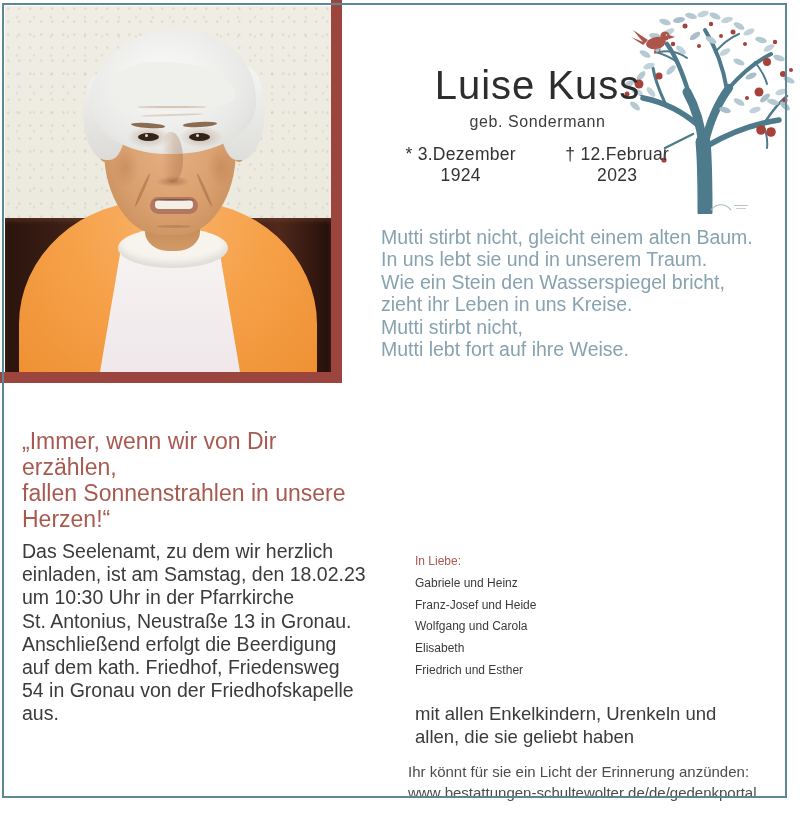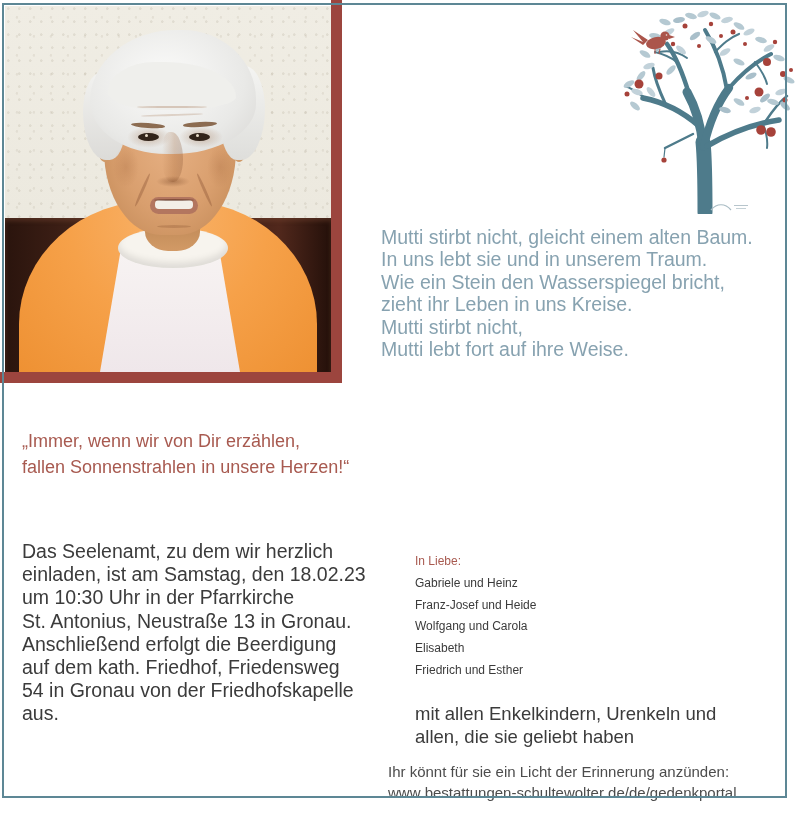--- a/index.html
+++ b/index.html
@@ -75,28 +75,28 @@
   .cheek-r{left:202px;top:140px;width:26px;height:42px;background:radial-gradient(ellipse,rgba(150,90,50,.22),transparent 70%);}
   
   .name-block{position:absolute;left:395px;top:64px;width:285px;text-align:center;z-index:10;color:#2d2d2d;}
   .name-block h1{margin:0;font-size:40px;font-weight:300;letter-spacing:1px;line-height:1.05;}
   .maiden{margin-top:7px;font-size:16px;letter-spacing:.6px;color:#3d3d3d;}
   .dates{margin-top:13px;font-size:17.5px;color:#333;display:flex;justify-content:center;gap:28px;letter-spacing:.3px;}
   
   .tree{position:absolute;left:614px;top:6px;width:182px;height:208px;z-index:6;}
   
   .poem{position:absolute;left:381px;top:226px;width:400px;font-size:19.5px;line-height:22.4px;color:#87a2b0;z-index:10;}
-  .quote{position:absolute;left:22px;top:428px;width:350px;font-size:18px;line-height:26px;color:#a85a50;z-index:10;}
+  .quote{position:absolute;left:22px;top:428px;width:350px;font-size:23px;line-height:26px;color:#a85a50;z-index:10;}
   .service{position:absolute;left:22px;top:540px;width:350px;font-size:19.5px;line-height:23.2px;color:#3b3b3b;z-index:10;}
   .address{position:absolute;left:22px;top:745px;width:370px;font-size:14.5px;line-height:19.6px;color:#474747;z-index:10;}
   .condolence{position:absolute;left:415px;top:405px;width:370px;font-size:18.5px;line-height:21.8px;color:#3b3b3b;z-index:10;}
   .family{position:absolute;left:415px;top:551px;width:370px;font-size:12px;line-height:21.8px;color:#3b3b3b;z-index:10;}
   .family .label{color:#a85a50;}
   .family-extra{position:absolute;left:415px;top:702px;width:370px;font-size:18.5px;line-height:23px;color:#3b3b3b;z-index:10;}
-  .memorial{position:absolute;left:388px;top:761px;width:380px;font-size:15px;line-height:21px;color:#4c4c4c;z-index:10;}
+  .memorial{position:absolute;left:408px;top:761px;width:380px;font-size:15px;line-height:21px;color:#4c4c4c;z-index:10;}
 </style>
 </head>
 <body>
 
 <div class="canvas">
 
   <div class="bar-right"></div>
   <div class="bar-bottom"></div>
 
   <div class="photo">
@@ -127,20 +127,28 @@
     <div class="smile-l"></div>
     <div class="smile-r"></div>
     <div class="cheek-l"></div>
     <div class="cheek-r"></div>
     <div class="mouth"></div>
     <div class="teeth"></div>
     <div class="lipline"></div>
     <div class="chin"></div>
   </div>
 
+  <div class="name-block">
+    <h1>Luise Kuss</h1>
+    <div class="maiden">geb. Sondermann</div>
+    <div class="dates">
+      <span>* 3.Dezember 1924</span>
+      <span>† 12.Februar 2023</span>
+    </div>
+  </div>
 
   <svg class="tree" viewBox="0 0 180 208" aria-hidden="true">
     <g stroke="#4e7b8b" fill="none" stroke-linecap="round">
       <path d="M90,206 C90,178 90,156 88,136" stroke-width="15"></path>
       <path d="M88,140 C86,120 81,102 72,86" stroke-width="9"></path>
       <path d="M89,140 C94,118 102,98 114,82" stroke-width="8"></path>
       <path d="M84,120 C66,104 48,96 28,92" stroke-width="5.5"></path>
       <path d="M50,97 C44,84 40,74 38,62" stroke-width="3"></path>
       <path d="M30,92 C22,86 16,82 10,80" stroke-width="2.2"></path>
       <path d="M74,88 C68,68 62,52 52,38" stroke-width="4.5"></path>

